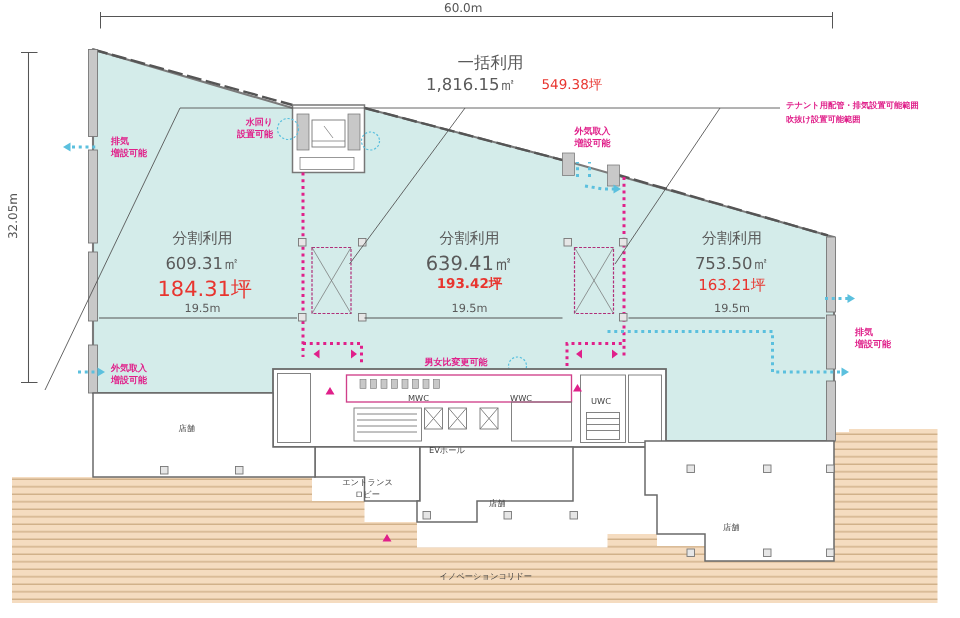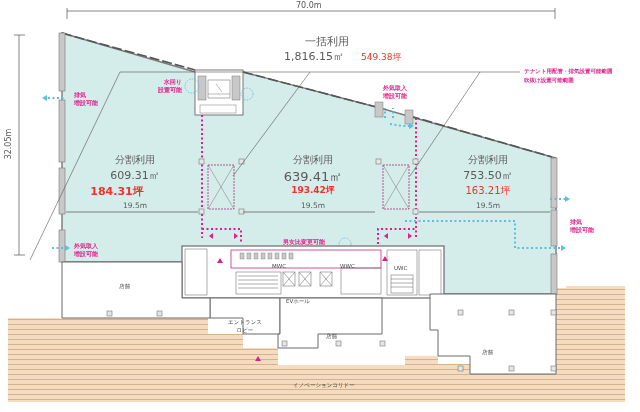--- a/index.html
+++ b/index.html
@@ -175,31 +175,31 @@
       <rect x="380" y="341" width="5" height="5"></rect>
     <rect x="458" y="310" width="5" height="5"></rect>
       <rect x="509" y="310" width="5" height="5"></rect>
       <rect x="551" y="310" width="5" height="5"></rect>
     <rect x="458" y="366" width="5" height="5"></rect>
       <rect x="509" y="366" width="5" height="5"></rect>
       <rect x="551" y="366" width="5" height="5"></rect>
   </g>
 </svg>
 
-<div class="lbl dim" style="left:296px;top:2px;">70.0m</div>
+<div class="lbl dim" style="left:296px;top:2px;">60.0m</div>
 <div class="lbl dim" style="left:-6px;top:140px;transform:rotate(-90deg);transform-origin:center;">32.05m</div>
 
 <div class="lbl gray center" style="left:292px;top:36px;font-size:11px;width:70px;">一括利用</div>
 <div class="lbl gray" style="left:284px;top:51px;font-size:11px;">1,816.15㎡</div>
 <div class="lbl red" style="left:361px;top:53px;font-size:9px;text-align:center;">549.38坪</div>
 
 <div>
   <div class="lbl gray center" style="left:105px;top:155px;width:60px;font-size:10px;">分割利用</div>
   <div class="lbl gray center" style="left:100px;top:170px;width:70px;font-size:11px;">609.31㎡</div>
-  <div class="lbl red center" style="left:87px;top:186px;width:60px;font-size:11px;font-weight:bold;">184.31坪</div>
+  <div class="lbl red center" style="left:105px;top:186px;width:60px;font-size:14px;">184.31坪</div>
   <div class="lbl gray center" style="left:115px;top:202px;width:40px;font-size:7.5px;">19.5m</div>
 </div>
 <div>
   <div class="lbl gray center" style="left:283px;top:155px;width:60px;font-size:10px;">分割利用</div>
   <div class="lbl gray center" style="left:278px;top:170px;width:70px;font-size:13px;">639.41㎡</div>
   <div class="lbl red center" style="left:283px;top:186px;width:60px;font-size:9px;font-weight:bold;">193.42坪</div>
   <div class="lbl gray center" style="left:293px;top:202px;width:40px;font-size:7.5px;">19.5m</div>
 </div>
 <div>
   <div class="lbl gray center" style="left:458px;top:155px;width:60px;font-size:10px;">分割利用</div>

